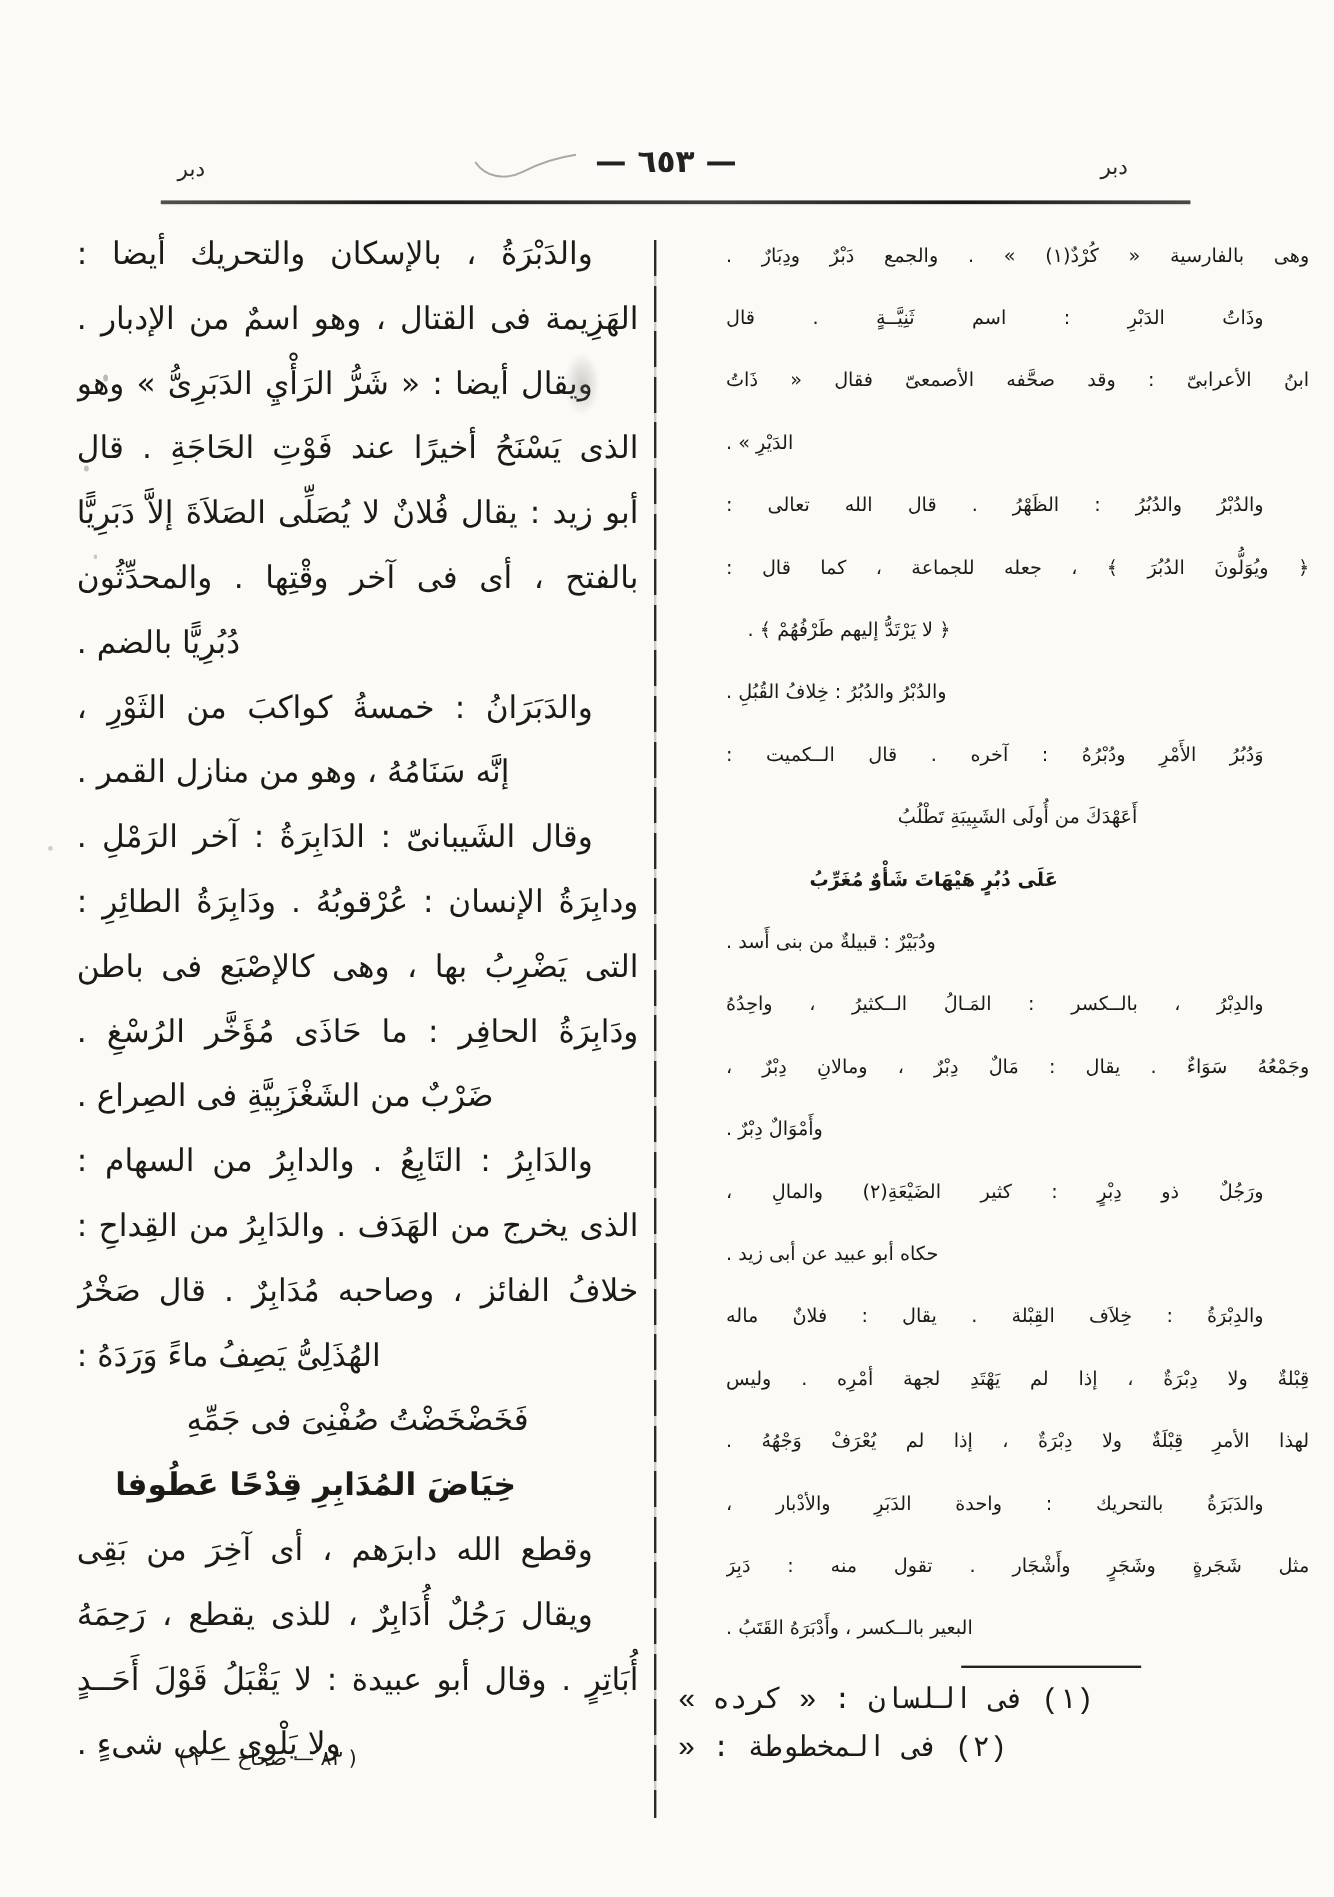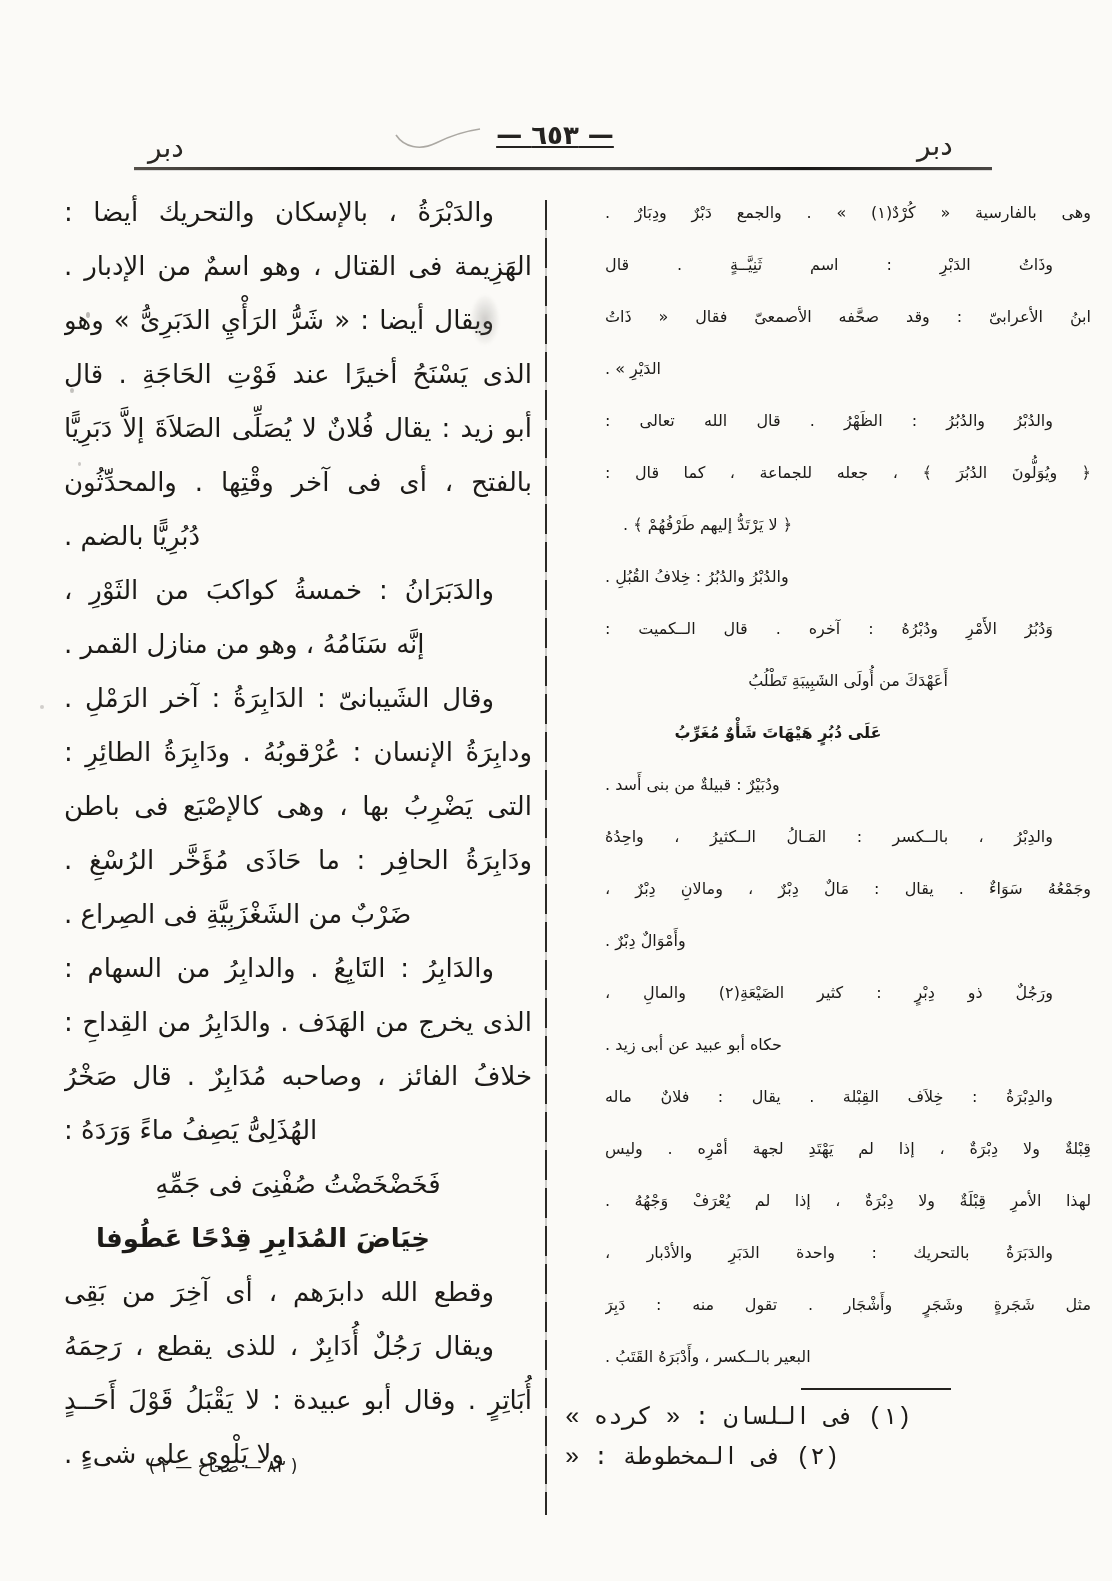--- a/index.html
+++ b/index.html
@@ -5,25 +5,25 @@
   :root { --paper:#fbfaf7; --ink:#1c1a17; }
   html,body{ margin:0; padding:0; }
   body{
     width:1112px; height:1581px; position:relative;
     background:var(--paper); color:var(--ink);
     font-family:"DejaVu Sans", sans-serif;
   }
   .page{ position:absolute; inset:0; overflow:hidden; }
 
   
-  .hdr-word{ position:absolute; font-size:28px; color:#2a2723; }
+  .hdr-word{ position:absolute; font-size:18px; color:#2a2723; }
   .hdr-left{ left:148px; top:131px; }
   .hdr-right{ left:917px; top:129px; }
   .hdr-center{ position:absolute; left:480px; top:120px; width:150px;
-    text-align:center; font-size:26px; letter-spacing:2px; font-weight:bold; color:#242220;text-decoration:underline; }
+    text-align:center; font-size:26px; letter-spacing:2px; font-weight:bold; color:#242220; }
   .header-rule{ position:absolute; left:134px; top:167px; width:858px; height:3px;
     background:linear-gradient(90deg,#55504a,#1d1b19 22%,#41403e 55%,#191817 78%,#4a4744);
     box-shadow:0 1px 0 rgba(0,0,0,.12); }
 
   
   .divider{ position:absolute; left:545px; top:200px; width:2px; height:1315px;
     background:repeating-linear-gradient(180deg,#2b2926 0 30px,rgba(43,41,38,.22) 30px 38px); }
 
   
   .col{ position:absolute; direction:rtl; }

